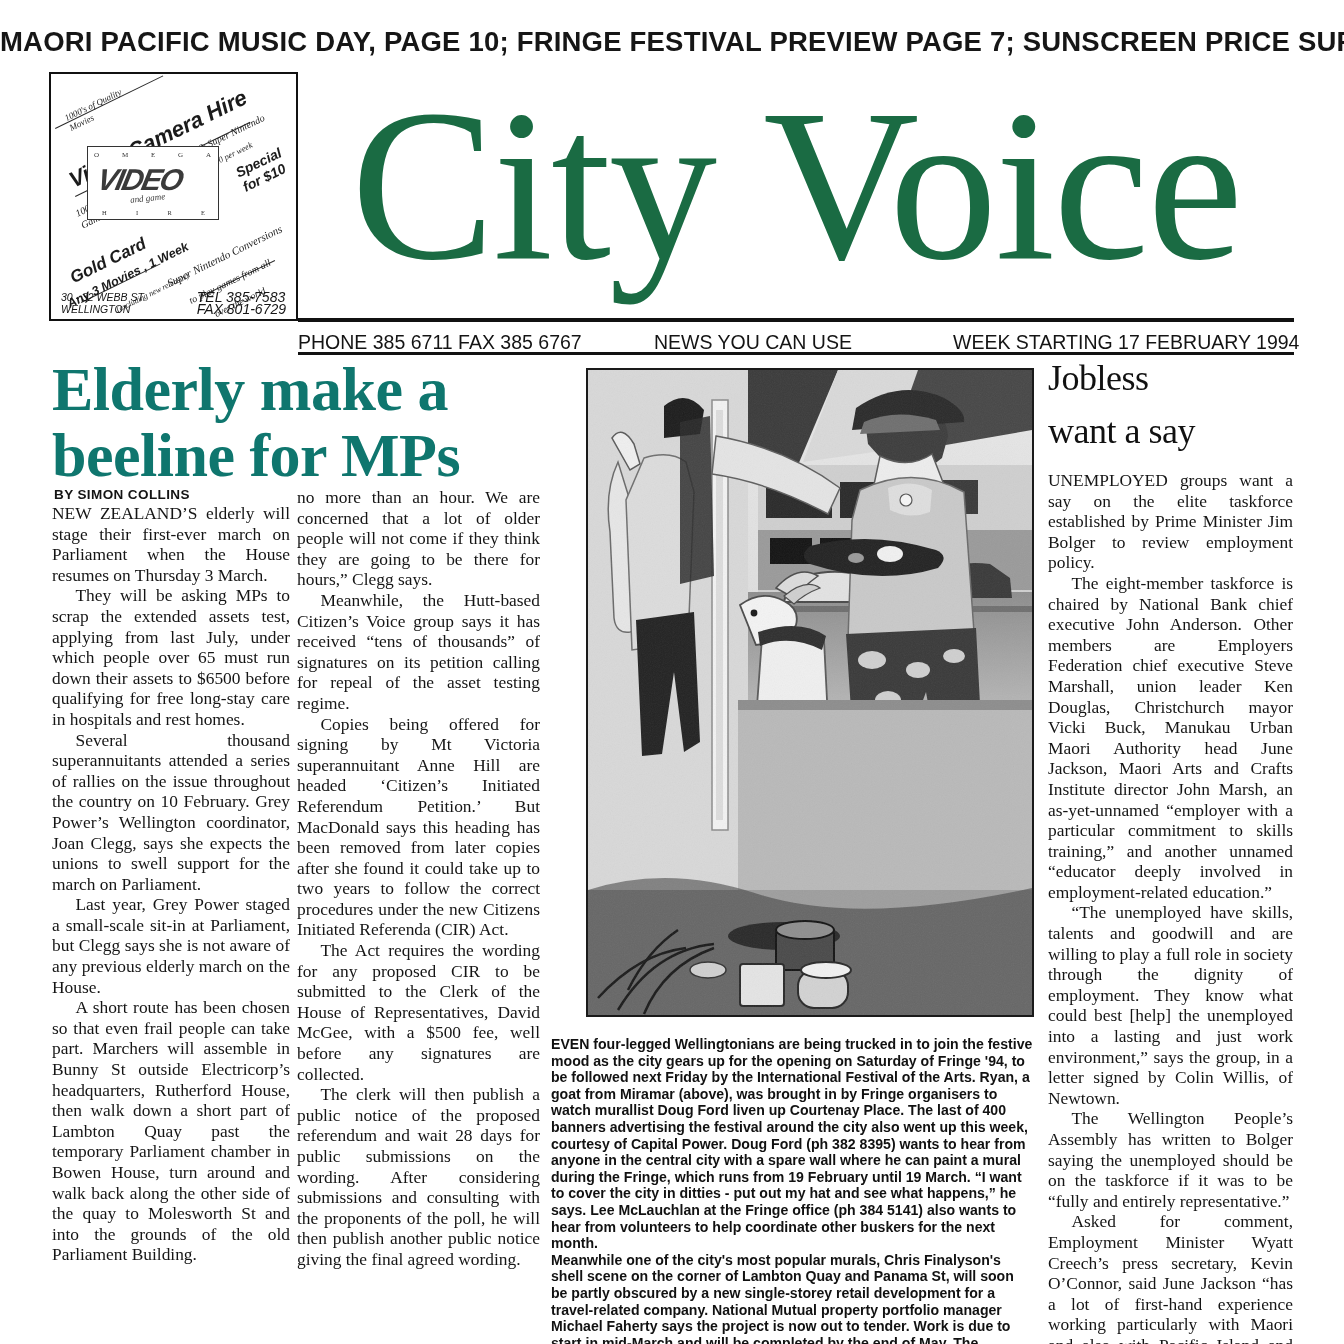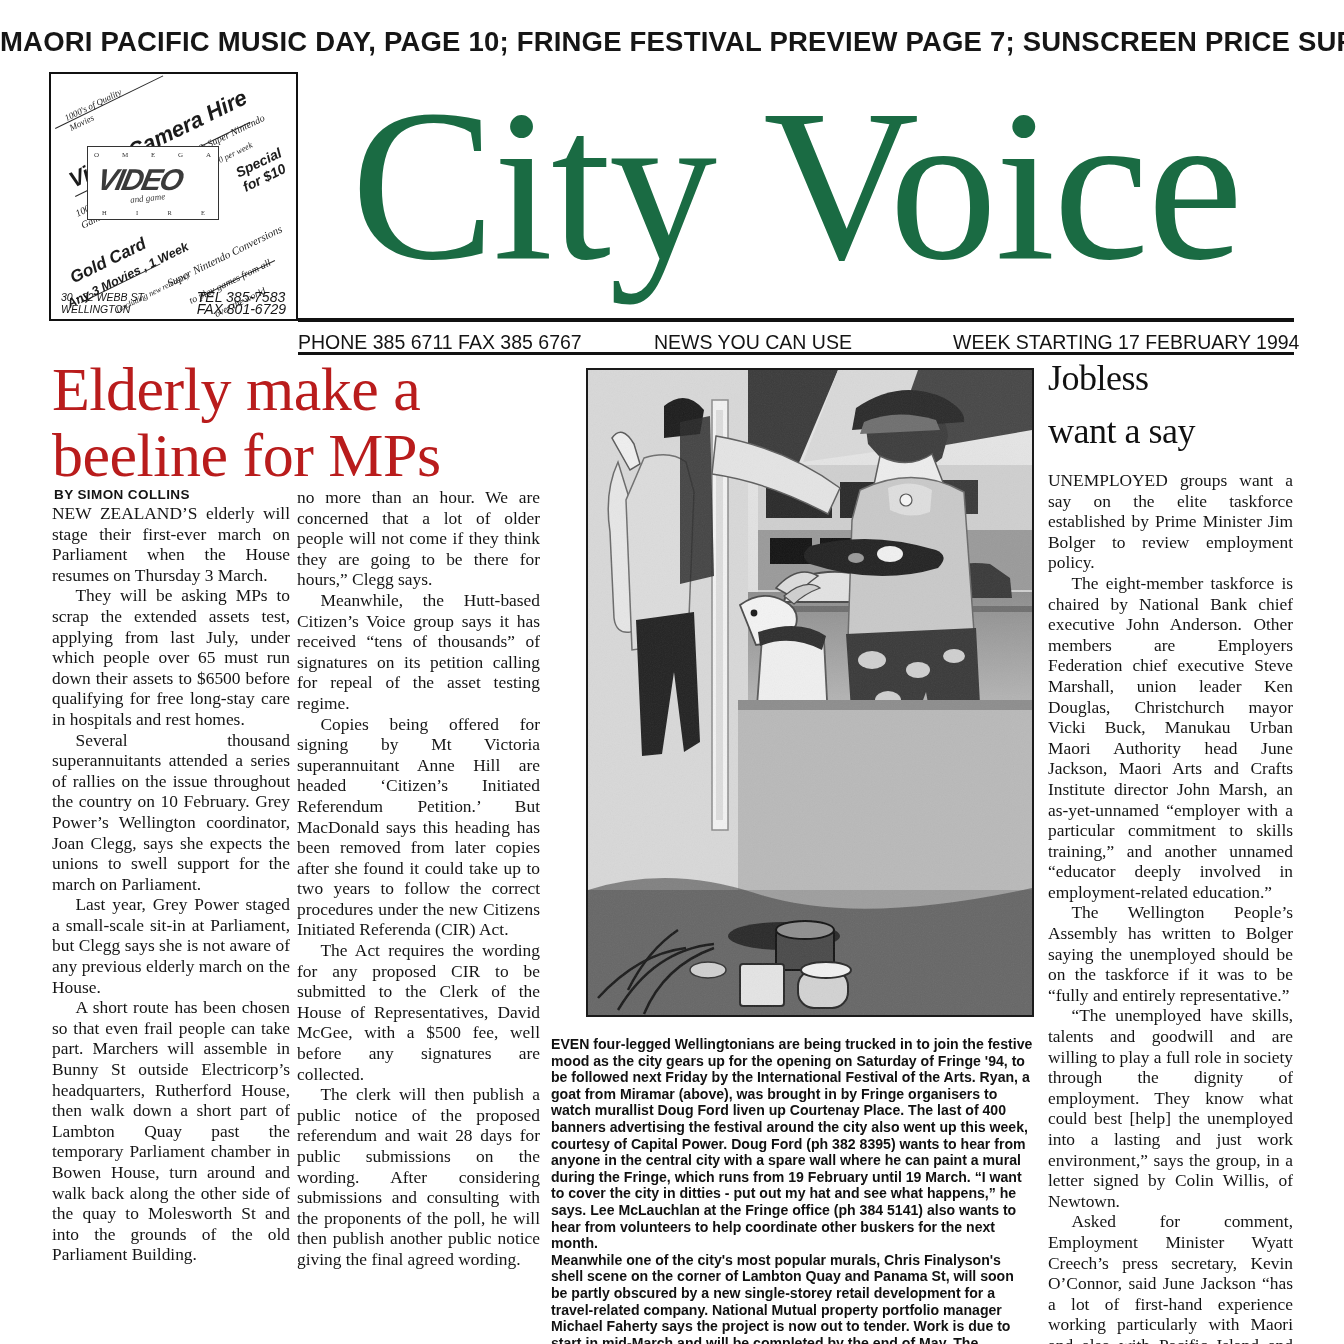--- a/index.html
+++ b/index.html
@@ -113,23 +113,23 @@
   .il-slogan{left:356px;text-align:center;}
   .il-week{left:655px;}
 
   
   .col{position:absolute;}
   .headline-main{
     position:absolute;left:52px;top:356px;width:496px;
     font-family:"Liberation Serif", serif;
     font-size:62px;
     line-height:66px;
-    font-weight:normal;
+    font-weight:bold;
     letter-spacing:-0.5px;
-    color:#b91c1c;
+    color:#0f766e;
   }
   .byline{
     position:absolute;left:54px;top:487px;
     font-family:"Liberation Sans", sans-serif;
     font-weight:bold;font-size:13.5px;letter-spacing:0.4px;
     color:#141414;
   }
   .body-col{
     font-family:"Liberation Serif", serif;
     font-size:17.4px;
@@ -374,18 +374,18 @@
 
   <div class="caption" id="caption">
       <p class="first">EVEN four-legged Wellingtonians are being trucked in to join the festive mood as the city gears up for the opening on Saturday of Fringe '94, to be followed next Friday by the International Festival of the Arts. Ryan, a goat from Miramar (above), was brought in by Fringe organisers to watch murallist Doug Ford liven up Courtenay Place. The last of 400 banners advertising the festival around the city also went up this week, courtesy of Capital Power. Doug Ford (ph 382 8395) wants to hear from anyone in the central city with a spare wall where he can paint a mural during the Fringe, which runs from 19 February until 19 March. “I want to cover the city in ditties - put out my hat and see what happens,” he says. Lee McLauchlan at the Fringe office (ph 384 5141) also wants to hear from volunteers to help coordinate other buskers for the next month.</p>
       <p>Meanwhile one of the city's most popular murals, Chris Finalyson's shell scene on the corner of Lambton Quay and Panama St, will soon be partly obscured by a new single-storey retail development for a travel-related company. National Mutual property portfolio manager Michael Faherty says the project is now out to tender. Work is due to start in mid-March and will be completed by the end of May. The building  will last  “up to 10 years.”</p>
     </div>
 
   <div class="headline-right">Jobless<br>want a say</div>
   <div class="col body-col c4" id="col4">
       <p class="first">UNEMPLOYED groups want a say on the elite taskforce established by Prime Minister Jim Bolger to review employment policy.</p>
       <p>The eight-member taskforce is chaired by National Bank chief executive John Anderson. Other members are Employers Federation chief executive Steve Marshall, union leader Ken Douglas, Christchurch mayor Vicki Buck, Manukau Urban Maori Authority head June Jackson, Maori Arts and Crafts Institute director John Marsh, an as-yet-unnamed “employer with a particular commitment to skills training,” and another unnamed “educator deeply involved in employment-related education.”</p>
+      <p>“The unemployed have skills, talents and goodwill and are willing to play a full role in society through the dignity of employment. They know what could best [help] the unemployed into a lasting and just work environment,” says the group, in a letter signed by Colin Willis, of Newtown.</p>
       <p>The Wellington People’s Assembly has written to Bolger saying the unemployed should be on the taskforce if it was to be “fully and entirely representative.”</p>
-      <p>“The unemployed have skills, talents and goodwill and are willing to play a full role in society through the dignity of employment. They know what could best [help] the unemployed into a lasting and just work environment,” says the group, in a letter signed by Colin Willis, of Newtown.</p>
       <p>Asked for comment, Employment Minister Wyatt Creech’s press secretary, Kevin O’Connor, said June Jackson “has a lot of first-hand experience working particularly with Maori and also with Pacific Island and other people at risk, right at the coalface of unemployment.”</p>
     </div>
 
 </div>
 
 </body></html>

